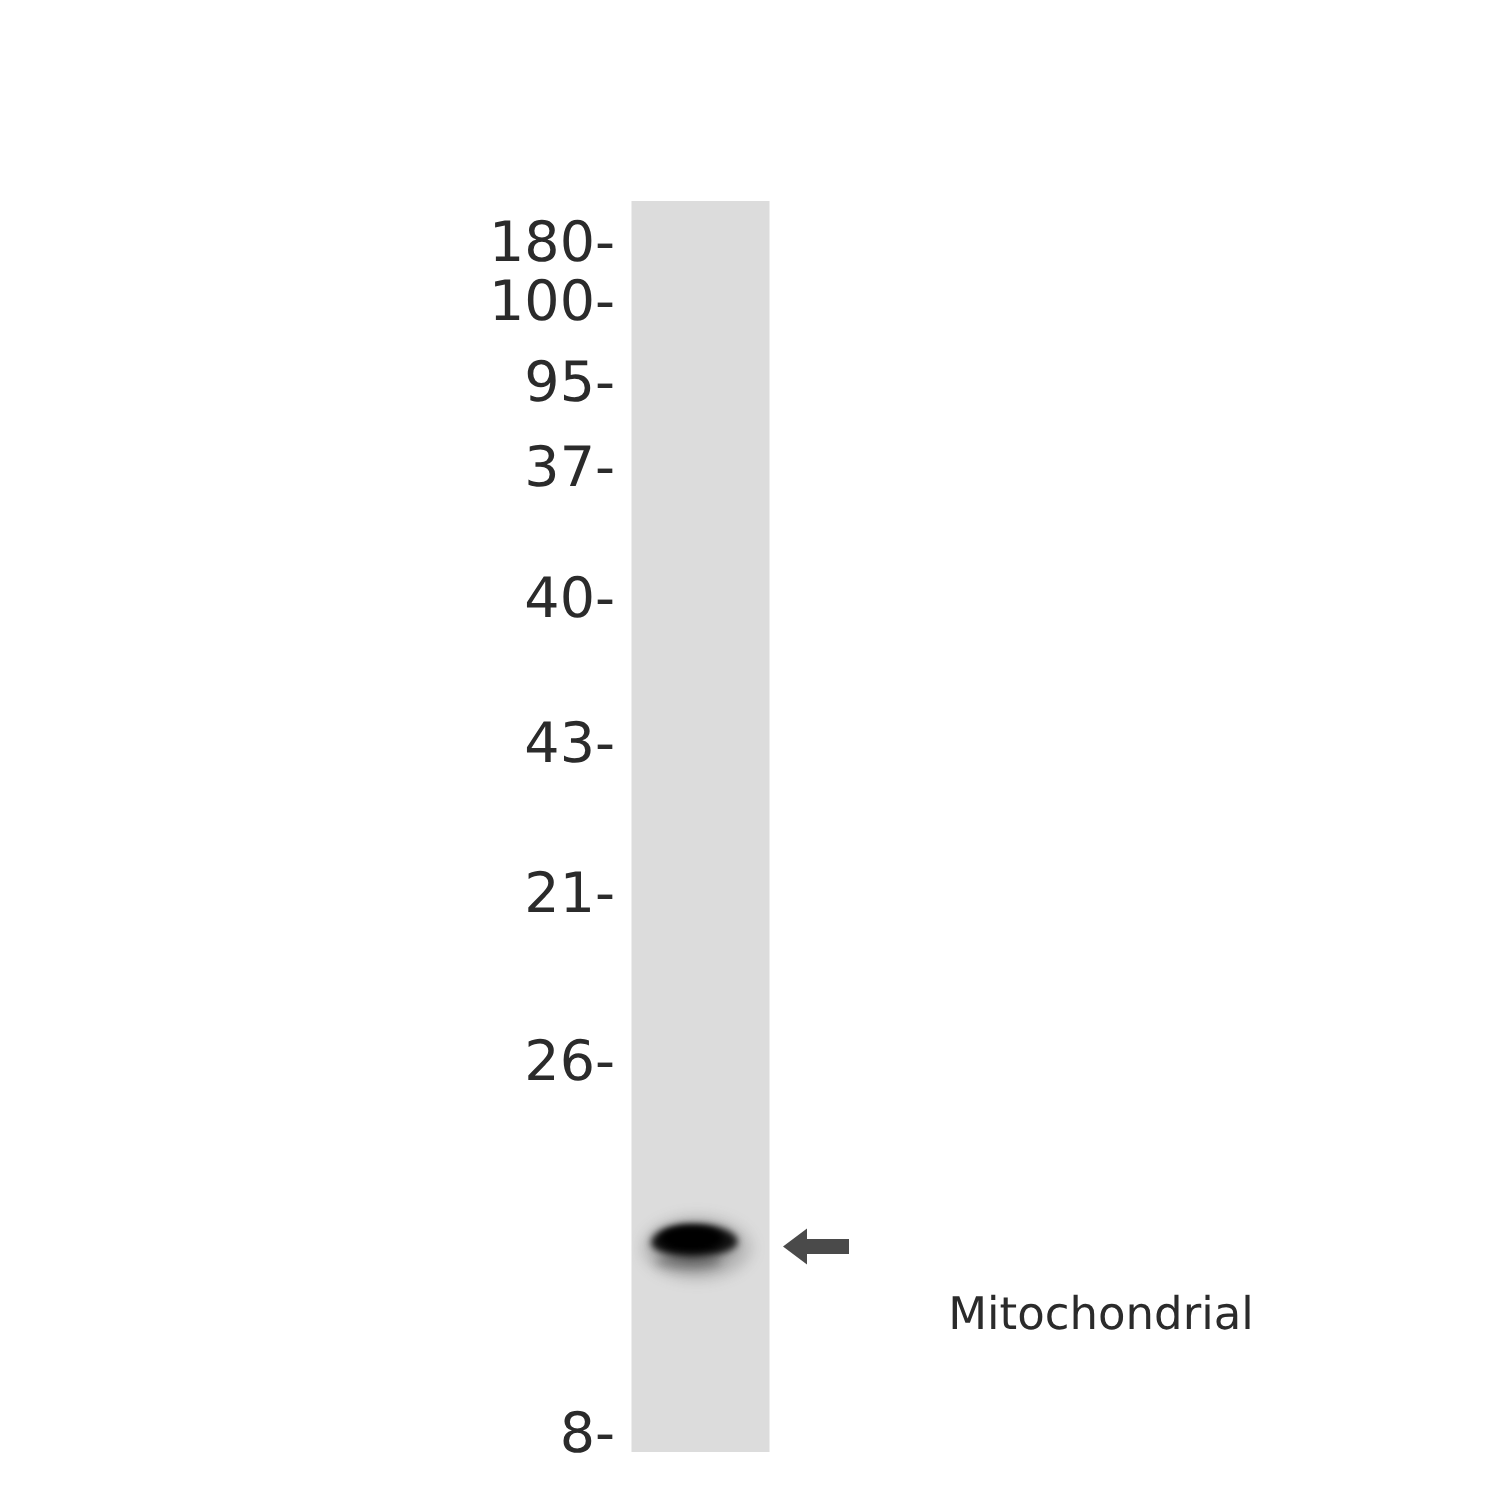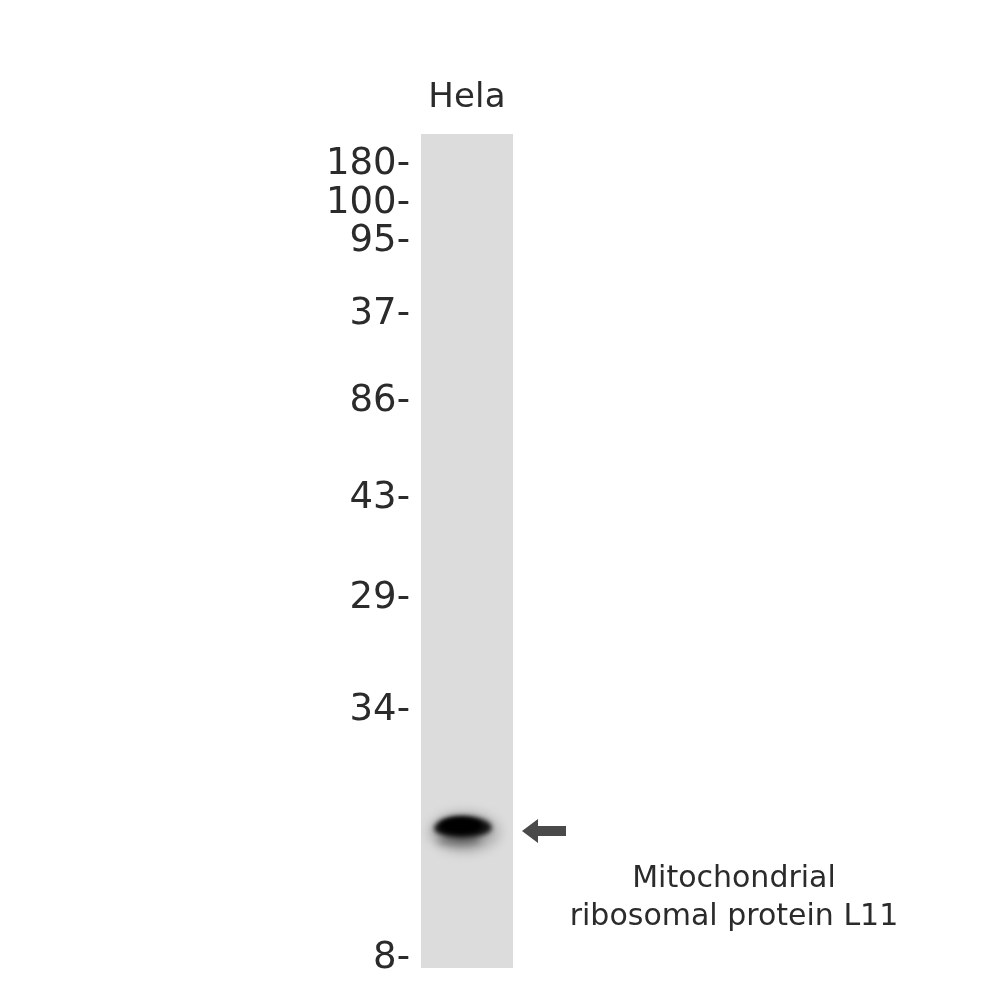--- a/index.html
+++ b/index.html
@@ -147,56 +147,55 @@
   }
   .caption-line {
     display: block;
   }
 </style>
 </head>
 <body>
 
 <div id="figure">
 
-  <div class="lane-title">Hela</div>
 
   <div class="lane"></div>
 
   <div class="ladder">
 
     <div class="mw-row" style="top:139px;">
       <span class="mw-value">180-</span>
     </div>
 
     <div class="mw-row" style="top:178px;">
       <span class="mw-value">100-</span>
     </div>
 
-    <div class="mw-row" style="top:216px;">
+    <div class="mw-row" style="top:232px;">
       <span class="mw-value">95-</span>
     </div>
 
     <div class="mw-row" style="top:289px;">
       <span class="mw-value">37-</span>
     </div>
 
     <div class="mw-row" style="top:376px;">
-      <span class="mw-value">86-</span>
+      <span class="mw-value">40-</span>
     </div>
 
     <div class="mw-row" style="top:470px;align-items:flex-end;">
       <span class="mw-value">43-</span>
     </div>
 
     <div class="mw-row" style="top:573px;">
-      <span class="mw-value">29-</span>
+      <span class="mw-value">21-</span>
     </div>
 
     <div class="mw-row" style="top:685px;">
-      <span class="mw-value">34-</span>
+      <span class="mw-value">26-</span>
     </div>
 
     <div class="mw-row" style="top:933px;">
       <span class="mw-value">8-</span>
     </div>
 
   </div>
 
   <div class="band-wrap">
     <div class="band-halo"></div>
@@ -206,16 +205,15 @@
   </div>
 
   <div class="arrow">
     <svg width="46" height="30" viewBox="0 0 46 30" xmlns="http://www.w3.org/2000/svg">
       <path d="M1 15 L17 3 L17 10 L45 10 L45 20 L17 20 L17 27 Z" fill="#4a4a4a"></path>
     </svg>
   </div>
 
   <div class="caption">
     <span class="caption-line">Mitochondrial</span>
-    <span class="caption-line">ribosomal protein L11</span>
   </div>
 
 </div>
 
 </body></html>

